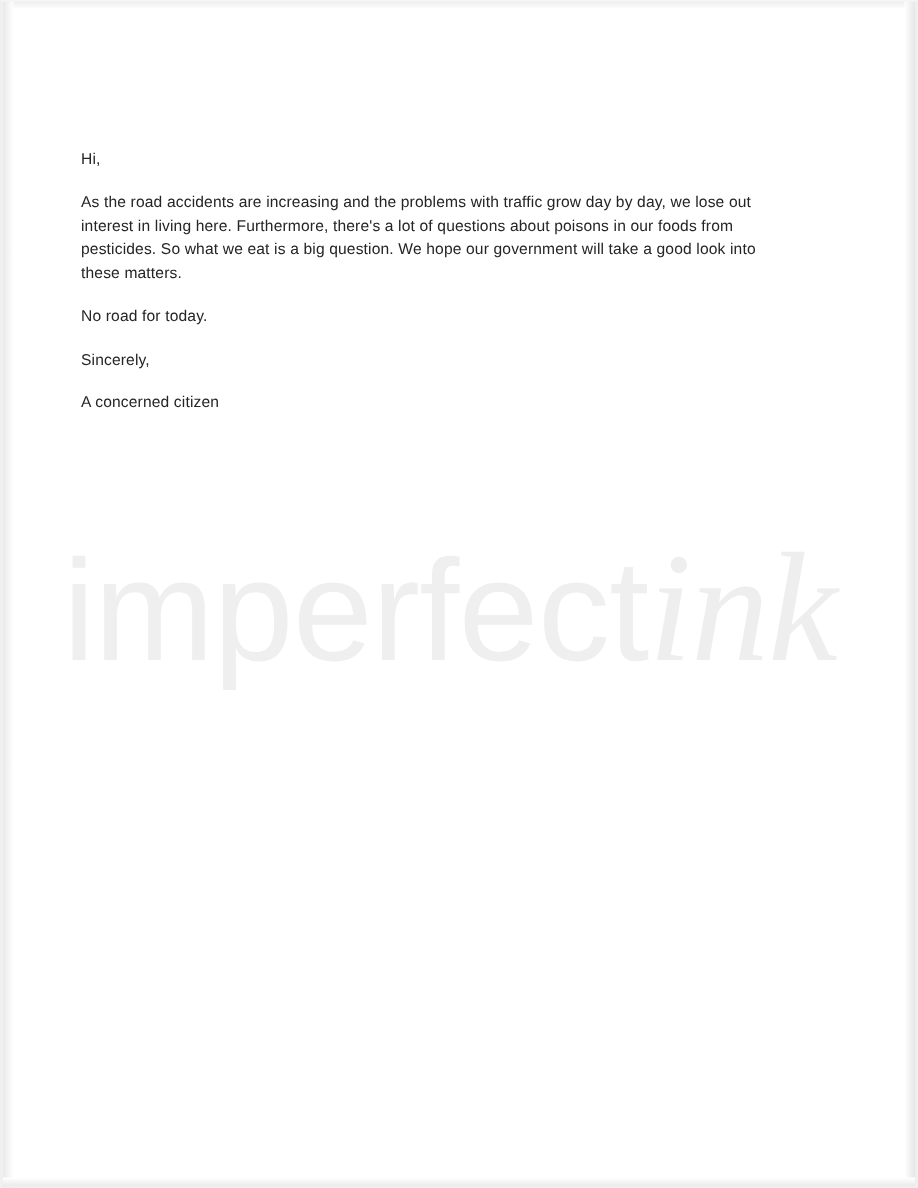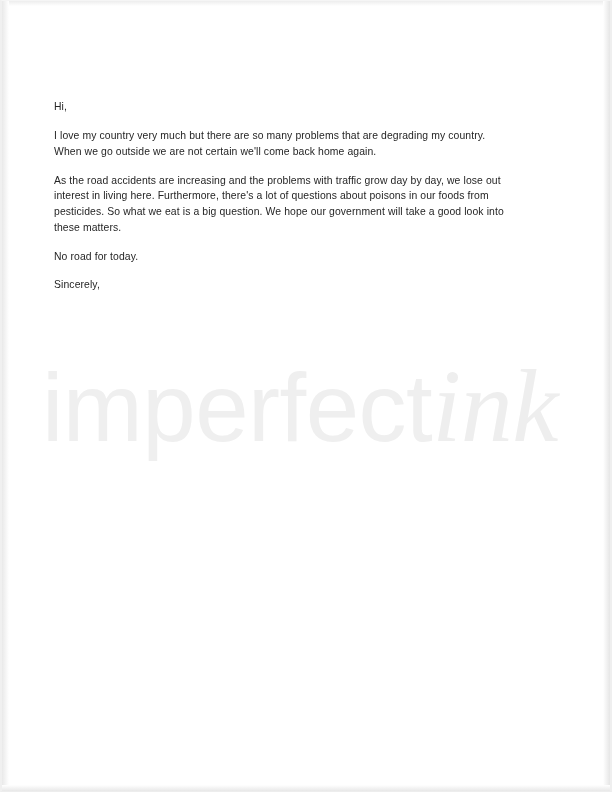--- a/index.html
+++ b/index.html
@@ -108,23 +108,23 @@
 
 <div class="page">
 
   <div class="edge-top"></div>
   <div class="edge-left"></div>
   <div class="edge-right"></div>
   <div class="edge-bottom"></div>
 
   <div class="letter-body">
     <p class="para">Hi,</p>
-    <p class="para">I love my country very much but there are so many problems that are degrading my country. When we go outside we are not certain we'll come back home again.</p>
     <p class="para">As the road accidents are increasing and the problems with traffic grow day by day, we lose out interest in living here. Furthermore, there's a lot of questions about poisons in our foods from pesticides. So what we eat is a big question. We hope our government will take a good look into these matters.</p>
     <p class="para tight">No road for today.</p>
     <p class="para tight">Sincerely,</p>
+    <p class="para">A concerned citizen</p>
   </div>
 
   <div class="watermark">
     <div class="wm-text"><span>imperfect</span><span class="wm-italic">ink</span></div>
   </div>
 
 </div>
 
 </body></html>

